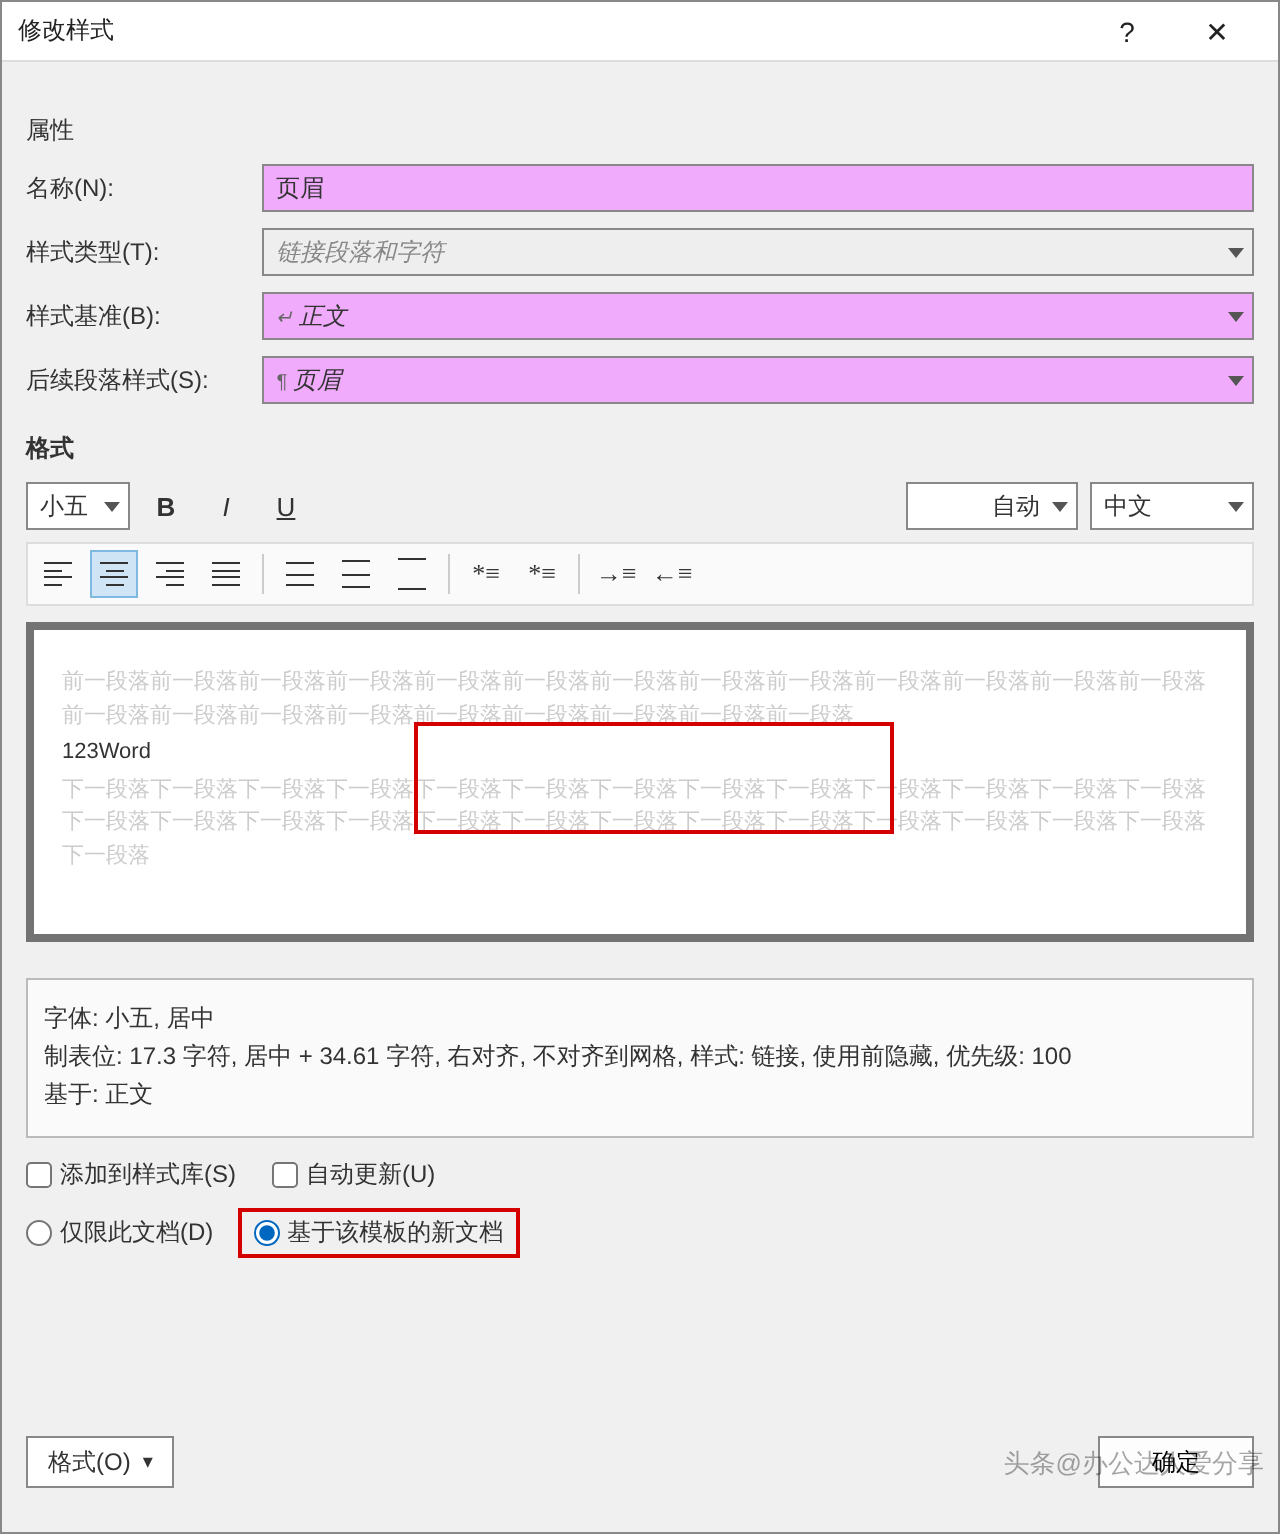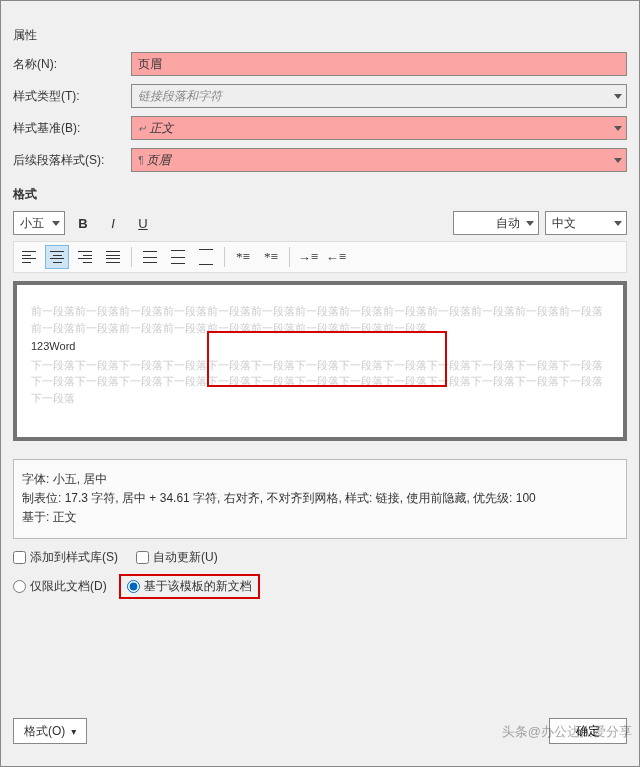--- a/index.html
+++ b/index.html
@@ -5,21 +5,21 @@
 * { box-sizing: border-box; margin: 0; padding: 0; font-family: "Microsoft YaHei", "Segoe UI", sans-serif; }
 body { background: #f0f0f0; width: 640px; height: 767px; overflow: hidden; position: relative; }
 .dialog { width: 640px; height: 767px; background: #f0f0f0; border: 1px solid #888; display: flex; flex-direction: column; }
 .titlebar { height: 30px; background: #fff; display: flex; align-items: center; padding: 0 8px; border-bottom: 1px solid #ddd; }
 .titlebar .title { flex: 1; font-size: 12px; color: #222; }
 .titlebar .btn { width: 45px; height: 30px; display: flex; align-items: center; justify-content: center; font-size: 14px; color: #222; }
 .body { padding: 22px 12px; flex: 1; display: flex; flex-direction: column; font-size: 12px; color: #333; }
 .section-label { font-size: 12px; margin: 4px 0 8px 0; }
 .row { display: flex; align-items: center; margin-bottom: 8px; gap: 8px; }
 .row .lbl { width: 110px; font-size: 12px; }
-.input-like { flex: 1; height: 24px; background: #fca5a5; border: 1px solid #888; padding: 0 6px; display: flex; align-items: center; font-size: 12px; }
+.input-like { flex: 1; height: 24px; background: #f0abfc; border: 1px solid #888; padding: 0 6px; display: flex; align-items: center; font-size: 12px; }
 .input-like.disabled { background: #eee; color: #888; }
 .dd { position: relative; font-style: italic; }
 .dd::after { content: ""; position: absolute; right: 4px; top: 9px; border-left: 4px solid transparent; border-right: 4px solid transparent; border-top: 5px solid #555; }
 .dd-text { padding-right: 16px; }
 .toolbar-area { margin-top: 6px; font-weight: bold; }
 .toolrow { display: flex; align-items: center; gap: 6px; margin-bottom: 6px; }
 .combo { height: 24px; background: #fff; border: 1px solid #888; display: flex; align-items: center; padding: 0 18px 0 6px; font-size: 12px; position: relative; }
 .combo::after { content: ""; position: absolute; right: 4px; top: 9px; border-left: 4px solid transparent; border-right: 4px solid transparent; border-top: 5px solid #555; }
 .btn-sq { width: 24px; height: 24px; display: flex; align-items: center; justify-content: center; border: 1px solid transparent; font-size: 13px; font-family: "Times New Roman", serif; }
 .btn-sq.selected { background: #cfe5f5; border-color: #7fb8e0; }
@@ -44,20 +44,25 @@
 .footer .spacer { flex: 1; }
 .footer .action-btn { height: 26px; width: 78px; background: #fdfdfd; border: 1px solid #888; font-size: 12px; }
 .watermark { position: absolute; right: 8px; bottom: 26px; font-size: 13px; color: rgba(0,0,0,0.35); pointer-events: none; }
 .pilcrow::before { content: "¶"; font-size: 10px; margin-right: 3px; color: #666; }
 .arrow-sym::before { content: "↵"; font-size: 10px; margin-right: 3px; color: #666; }
 </style>
 </head>
 <body>
 
 <div class="dialog">
+  <div class="titlebar">
+    <div class="title">修改样式</div>
+    <div class="btn">?</div>
+    <div class="btn">✕</div>
+  </div>
 
   <div class="body">
     <div class="section-label">属性</div>
 
     <div class="row">
       <div class="lbl">名称(N):</div>
       <div class="input-like">
           <span>页眉</span>
         </div>
     </div>

